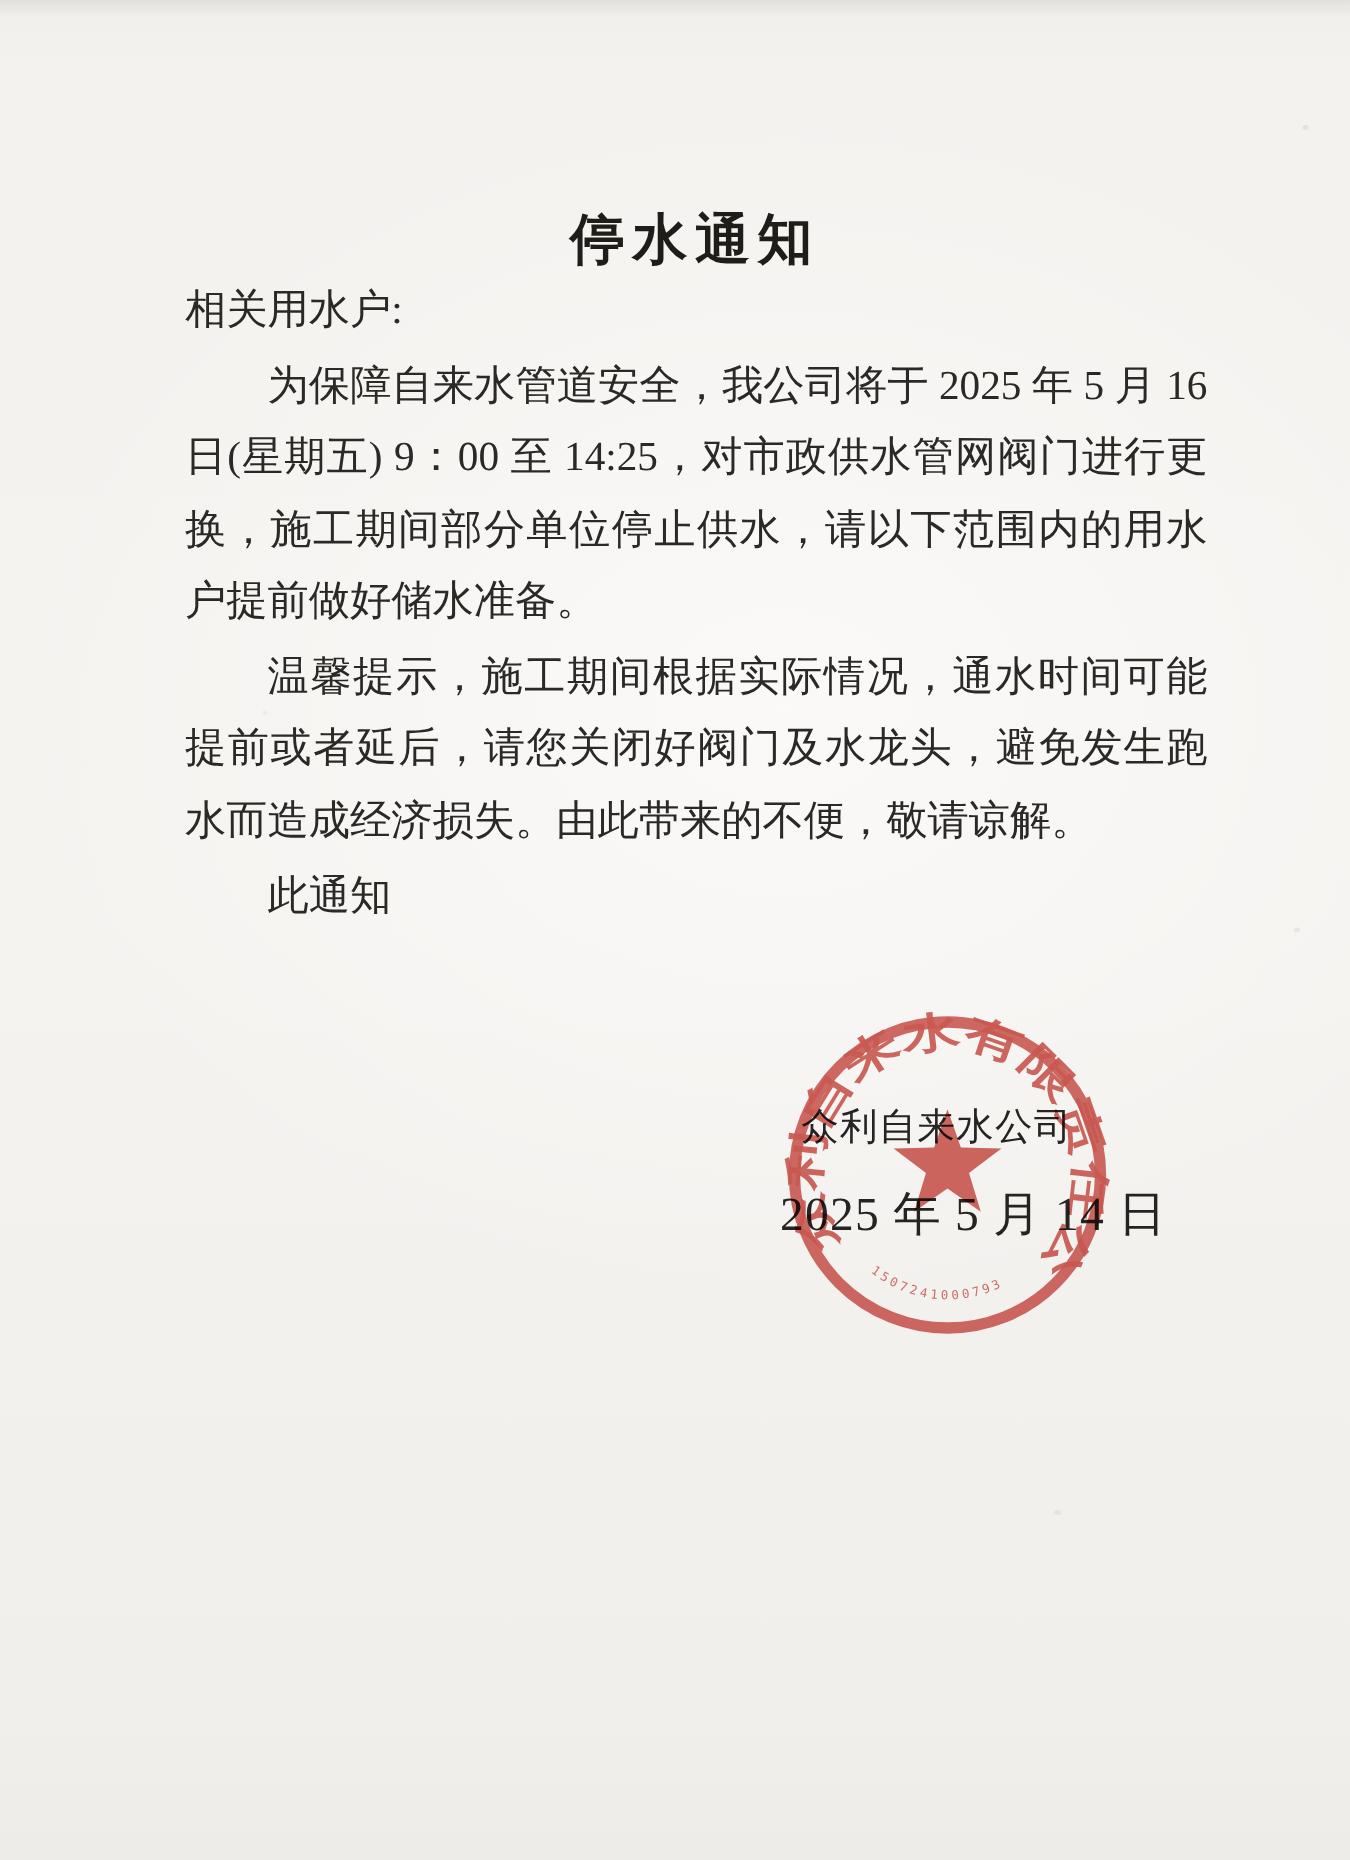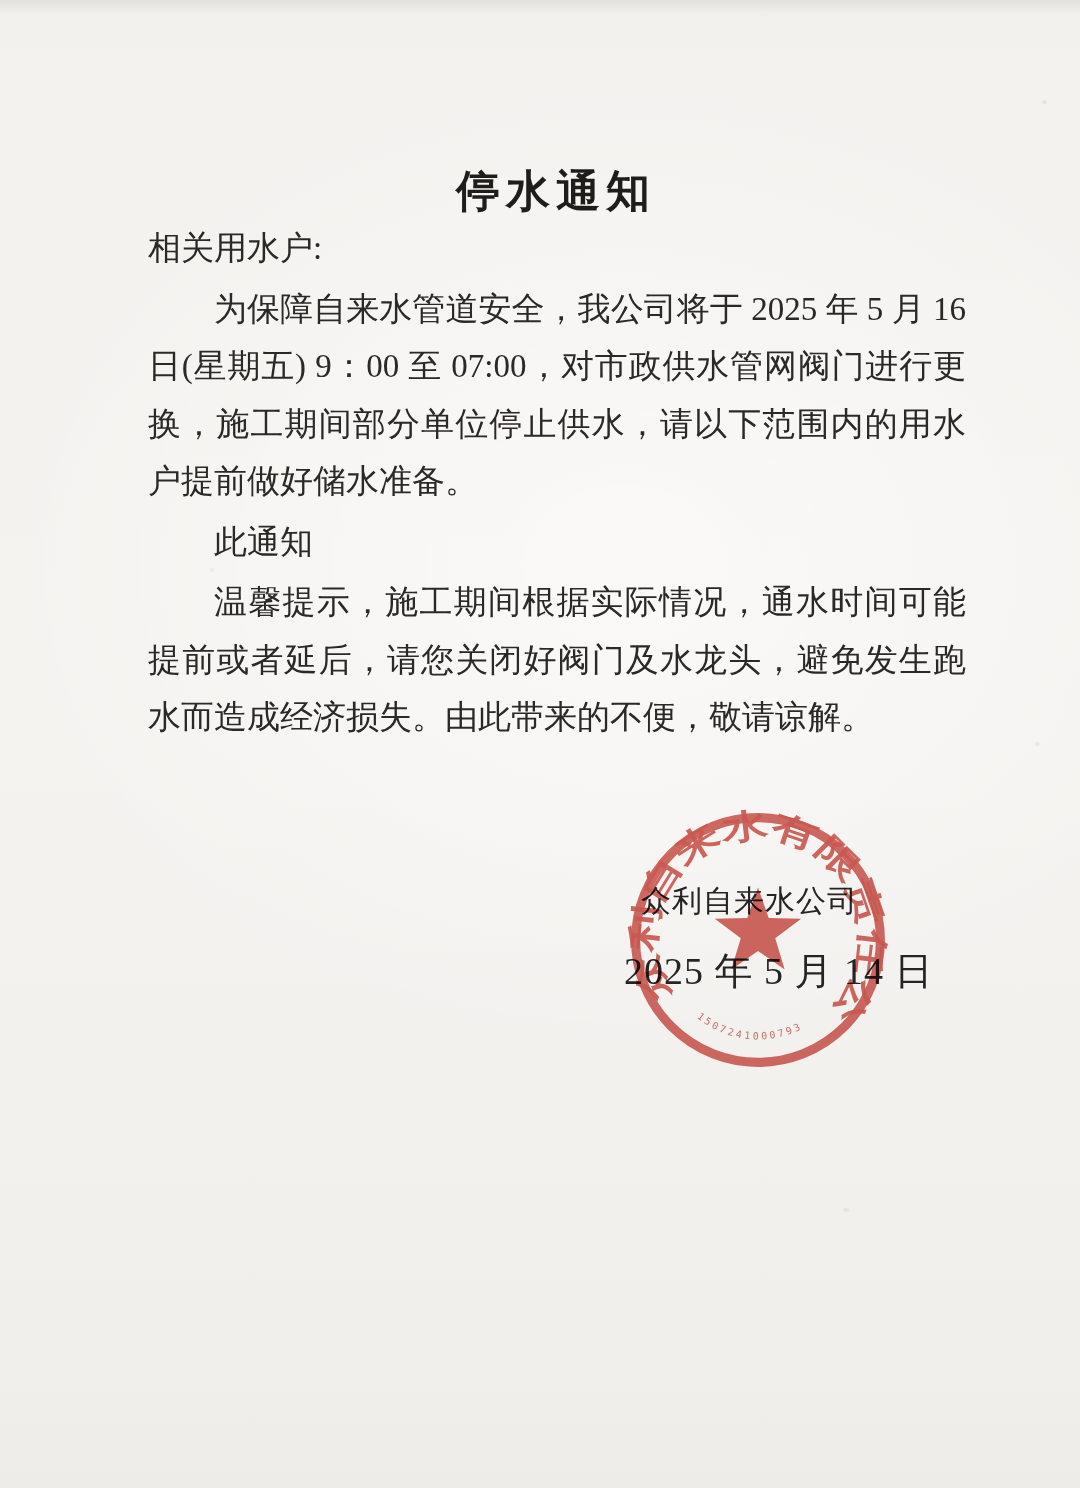--- a/index.html
+++ b/index.html
@@ -74,23 +74,23 @@
 
   <i class="speck s1"></i>
   <i class="speck s2"></i>
   <i class="speck s3"></i>
   <i class="speck s4"></i>
 
   <h1 class="title">停水通知</h1>
 
   <div class="body-text">
     <p>相关用水户:</p>
-    <p class="indent">为保障自来水管道安全，我公司将于 2025 年 5 月 16 日(星期五) 9：00 至 07:00，对市政供水管网阀门进行更换，施工期间部分单位停止供水，请以下范围内的用水户提前做好储水准备。</p>
+    <p class="indent">为保障自来水管道安全，我公司将于 2025 年 5 月 16 日(星期五) 9：00 至 14:25，对市政供水管网阀门进行更换，施工期间部分单位停止供水，请以下范围内的用水户提前做好储水准备。</p>
+    <p class="indent">温馨提示，施工期间根据实际情况，通水时间可能提前或者延后，请您关闭好阀门及水龙头，避免发生跑水而造成经济损失。由此带来的不便，敬请谅解。</p>
     <p class="indent">此通知</p>
-    <p class="indent">温馨提示，施工期间根据实际情况，通水时间可能提前或者延后，请您关闭好阀门及水龙头，避免发生跑水而造成经济损失。由此带来的不便，敬请谅解。</p>
   </div>
 
   <div class="sig-company">众利自来水公司</div>
   <div class="sig-date">2025 年 5 月 14 日</div>
 
   <svg class="seal" viewBox="0 0 300 300" width="272" height="272" aria-hidden="true">
     <circle cx="150" cy="150" r="135" fill="none" stroke="#c9453d" stroke-width="10" opacity="0.9"></circle>
     <path id="arcTop" d="M 58,215 A 113,113 0 1 1 242,215" fill="none"></path>
     <path id="arcBottom" d="M 72,226 A 107,107 0 0 0 228,226" fill="none"></path>
     <text class="ring-text">

